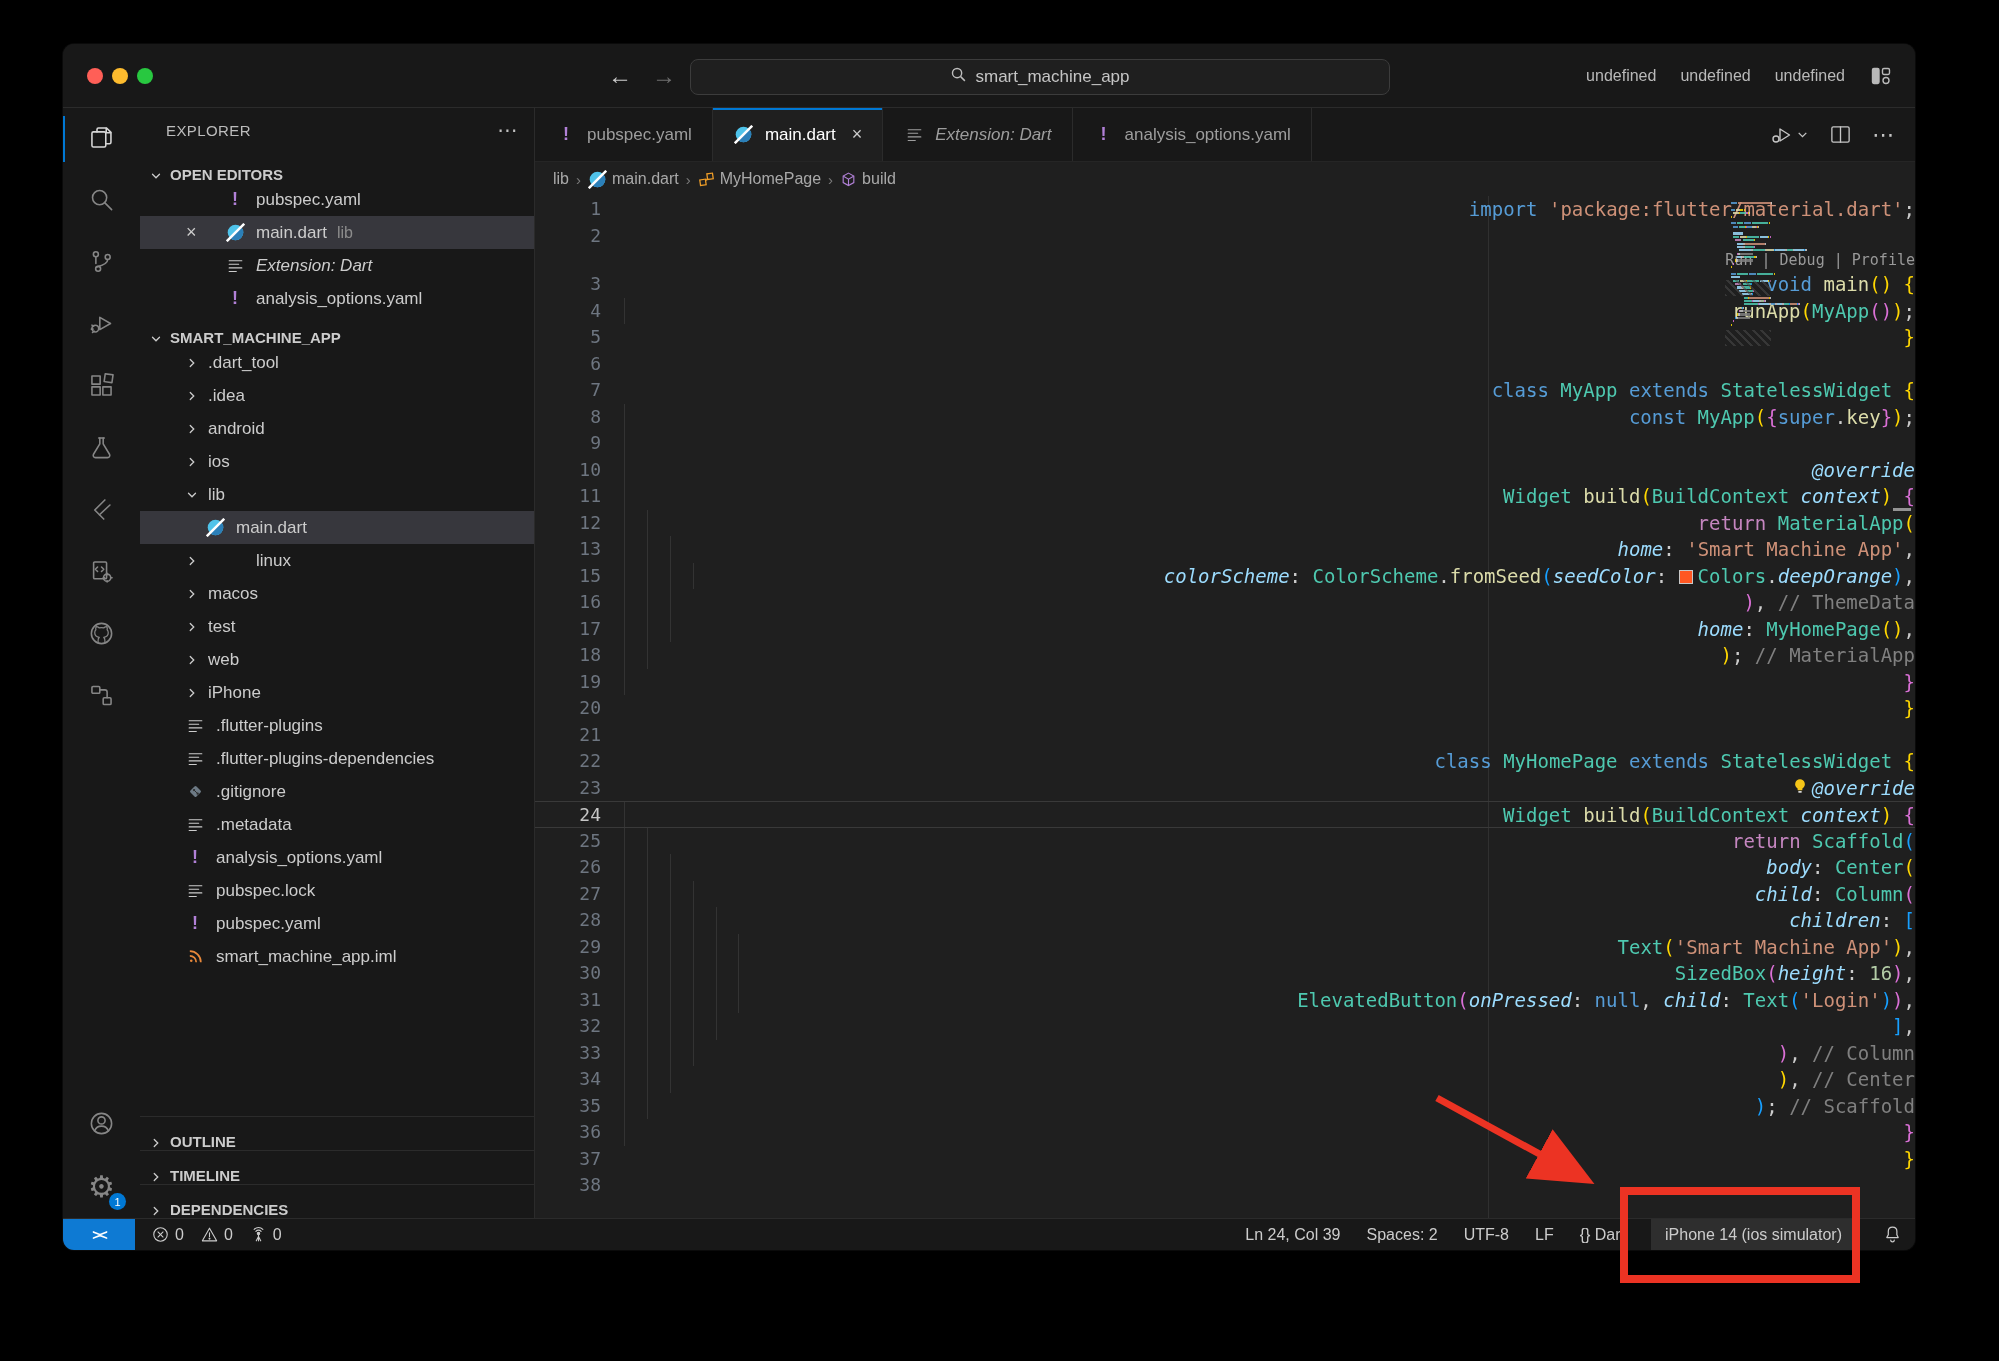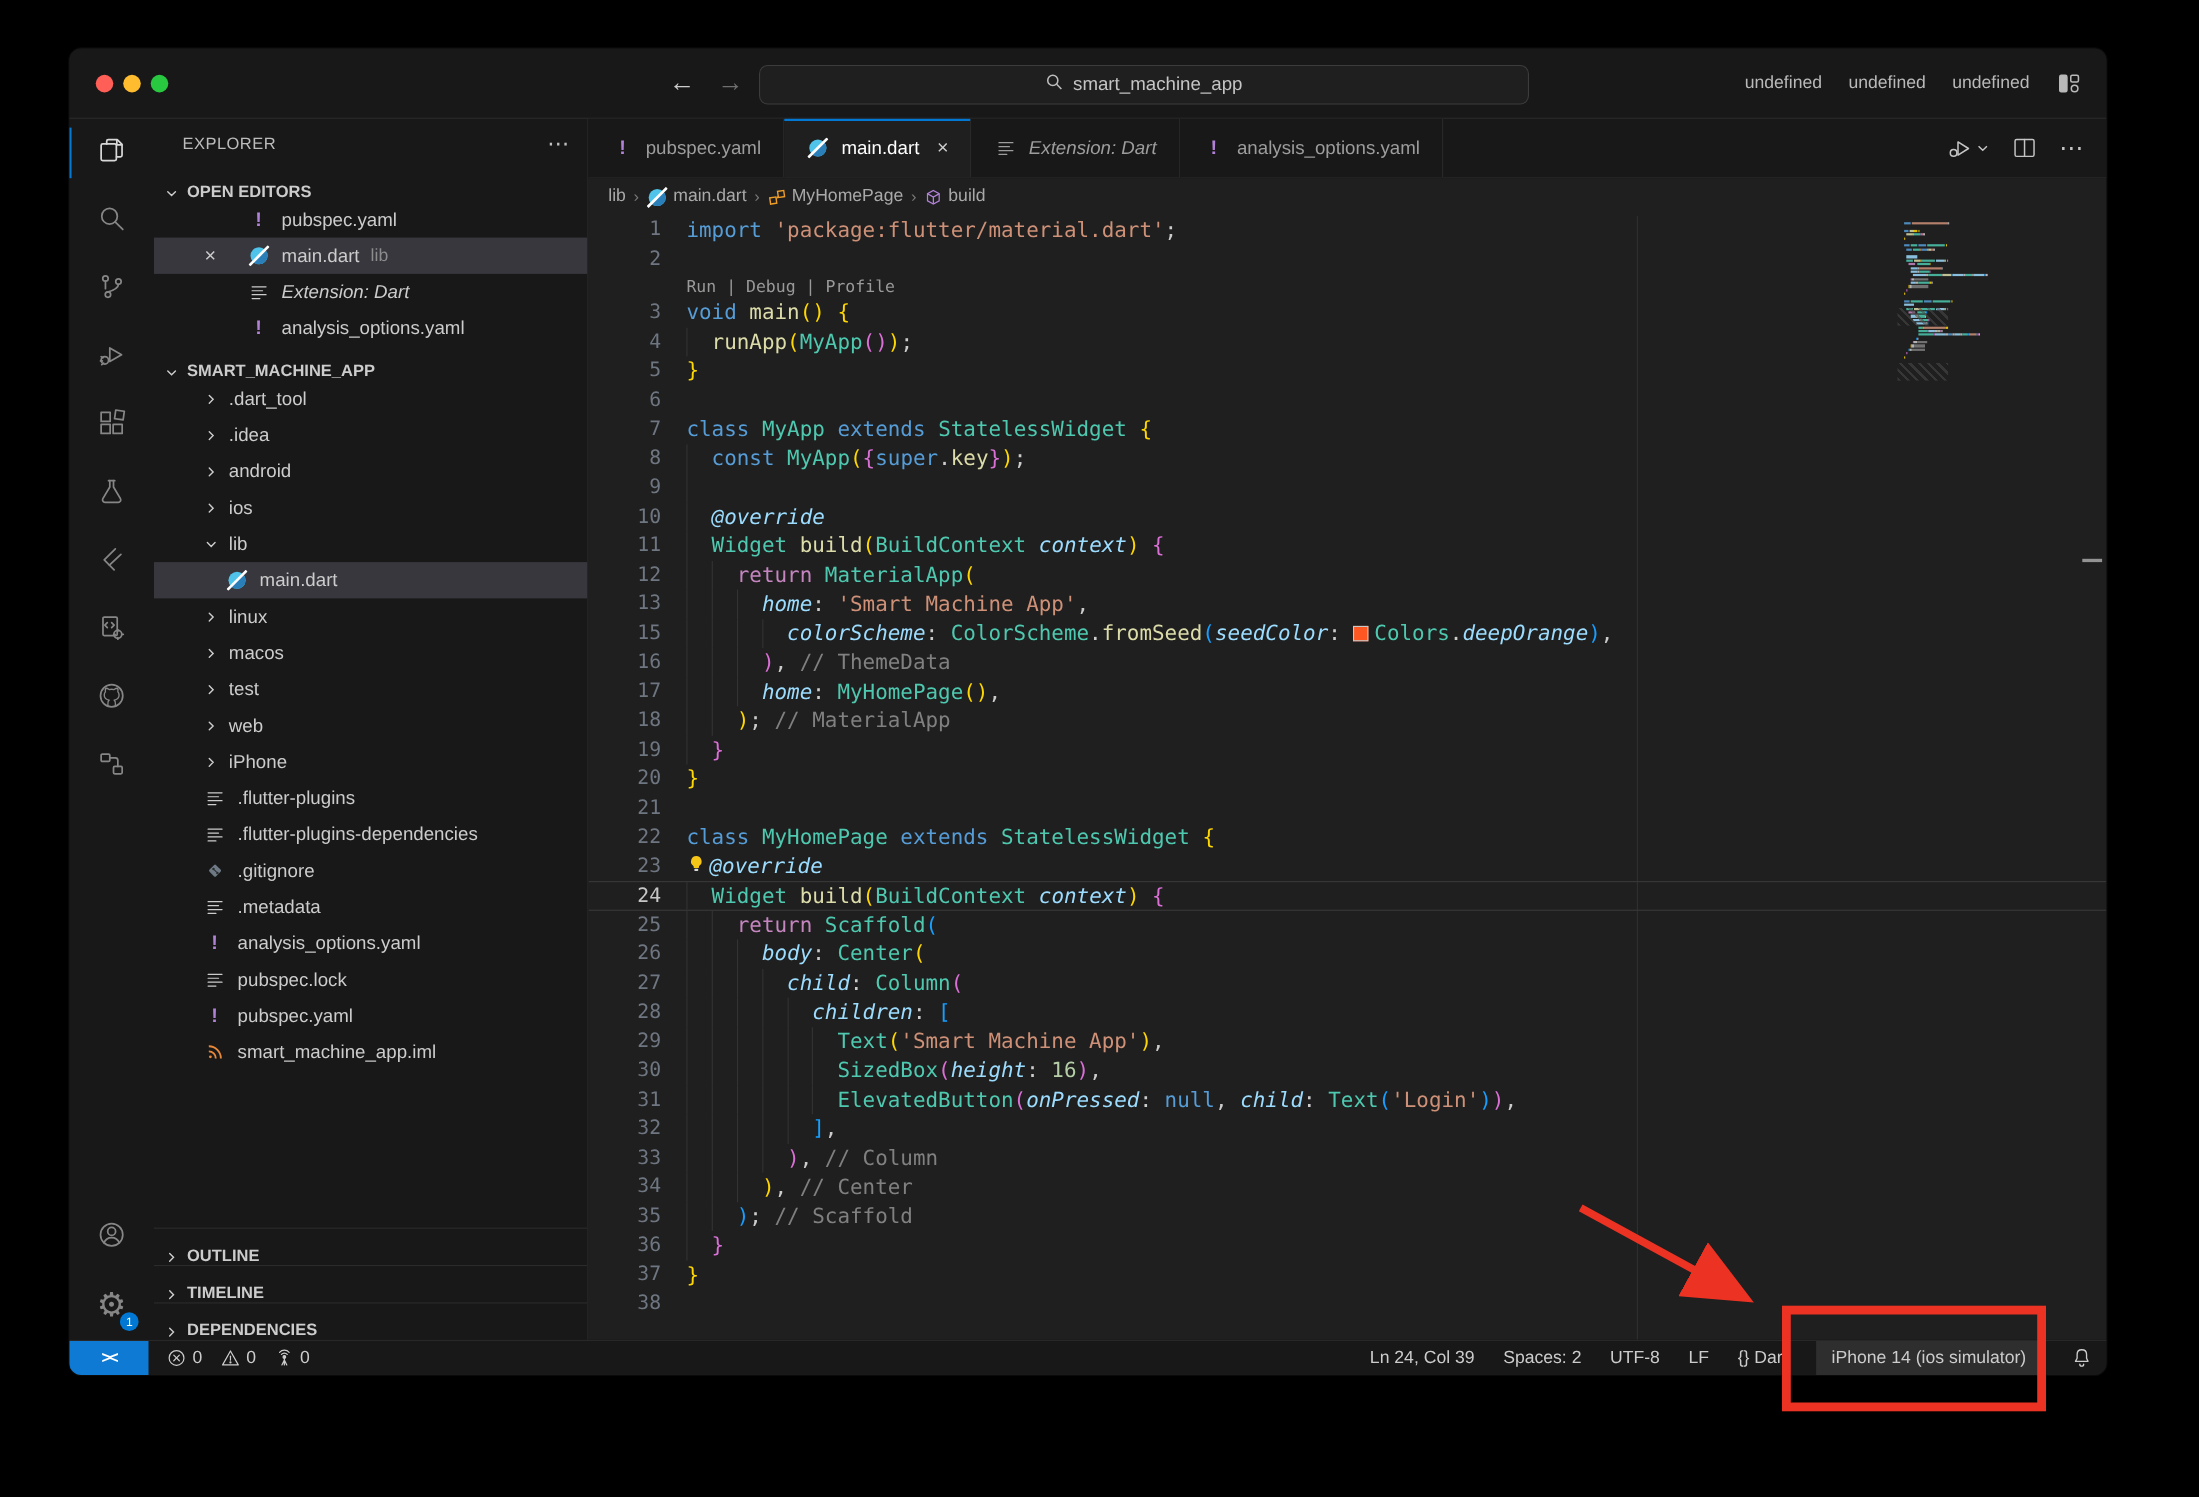--- a/index.html
+++ b/index.html
@@ -61,21 +61,21 @@
   .bc-item{display:flex;align-items:center;gap:5px;cursor:pointer;}
   
   .code{position:relative;flex:1;overflow:hidden;font-family:"DejaVu Sans Mono","Liberation Mono",monospace;
     font-size:19px;color:#cccccc;}
   .ruler{position:absolute;left:953px;top:0;bottom:0;width:1px;background:#303030;}
   .crow{display:flex;height:26.5px;line-height:26.5px;position:relative;white-space:pre;}
   .crow.lens{height:22px;line-height:22px;font-size:15px;color:#999999;}
   .crow.active-line{border-top:1px solid #393939;border-bottom:1px solid #393939;}
   .crow.active-line .ln{color:#c6c6c6;}
   .ln{width:66px;text-align:right;color:#6e7681;flex:none;font-size:18px;}
-  .lc{margin-left:23px;position:relative;flex:1;}
+  .lc{margin-left:23px;position:relative;flex:1;text-align:right;}
   .ig{position:absolute;top:0;bottom:0;width:1px;background:#333333;}
   .tok-kw{color:#569cd6;} .tok-ctl{color:#c586c0;} .tok-type{color:#4ec9b0;} .tok-fn{color:#dcdcaa;}
   .tok-prop{color:#9cdcfe;font-style:italic;} .tok-str{color:#ce9178;} .tok-num{color:#b5cea8;} .tok-cmt{color:#808080;}
   .tok-p1{color:#ffd700;} .tok-p2{color:#da70d6;} .tok-p3{color:#179fff;} .tok-fg{color:#cccccc;}
   .swatch{display:inline-block;width:14px;height:14px;background:#ff5722;border:1px solid #c8c8c8;
     vertical-align:-1px;margin-right:5px;}
   .bulb{display:inline-block;margin-right:3px;}
   
   .minimap{position:absolute;right:52px;top:6px;width:132px;}
   .mm-row{height:2.2px;margin-bottom:1.2px;display:flex;}
@@ -322,21 +322,21 @@
           <div class="sb-row selected" style="padding-left: 64px;">
             <span class="fico">
               <svg width="19" height="19" viewBox="0 0 20 20">
                 <circle cx="10" cy="10" r="8.2" fill="#4fc3ea"></circle>
                 <path d="M15.8 4.2A8.2 8.2 0 0 1 4.2 15.8Z" fill="#2b7fb8"></path>
                 <rect x="-3" y="8.7" width="26" height="2.6" fill="#fff" transform="rotate(-45 10 10)"></rect>
               </svg>
             </span>
             <span class="lbl">main.dart</span>
           </div>
-          <div class="sb-row" style="padding-left: 44px;">
+          <div class="sb-row" style="padding-left: 44px; gap: 48px;">
             <span class="chev">
               <svg width="14" height="14" viewBox="0 0 24 24" fill="none" stroke="currentColor" stroke-width="2.2" stroke-linecap="round">
                 <polyline points="9,6 15,12 9,18"></polyline>
               </svg>
             </span>
             <span class="lbl" style="margin-left: 8px;">linux</span>
           </div>
           <div class="sb-row" style="padding-left: 44px;">
             <span class="chev">
               <svg width="14" height="14" viewBox="0 0 24 24" fill="none" stroke="currentColor" stroke-width="2.2" stroke-linecap="round">

